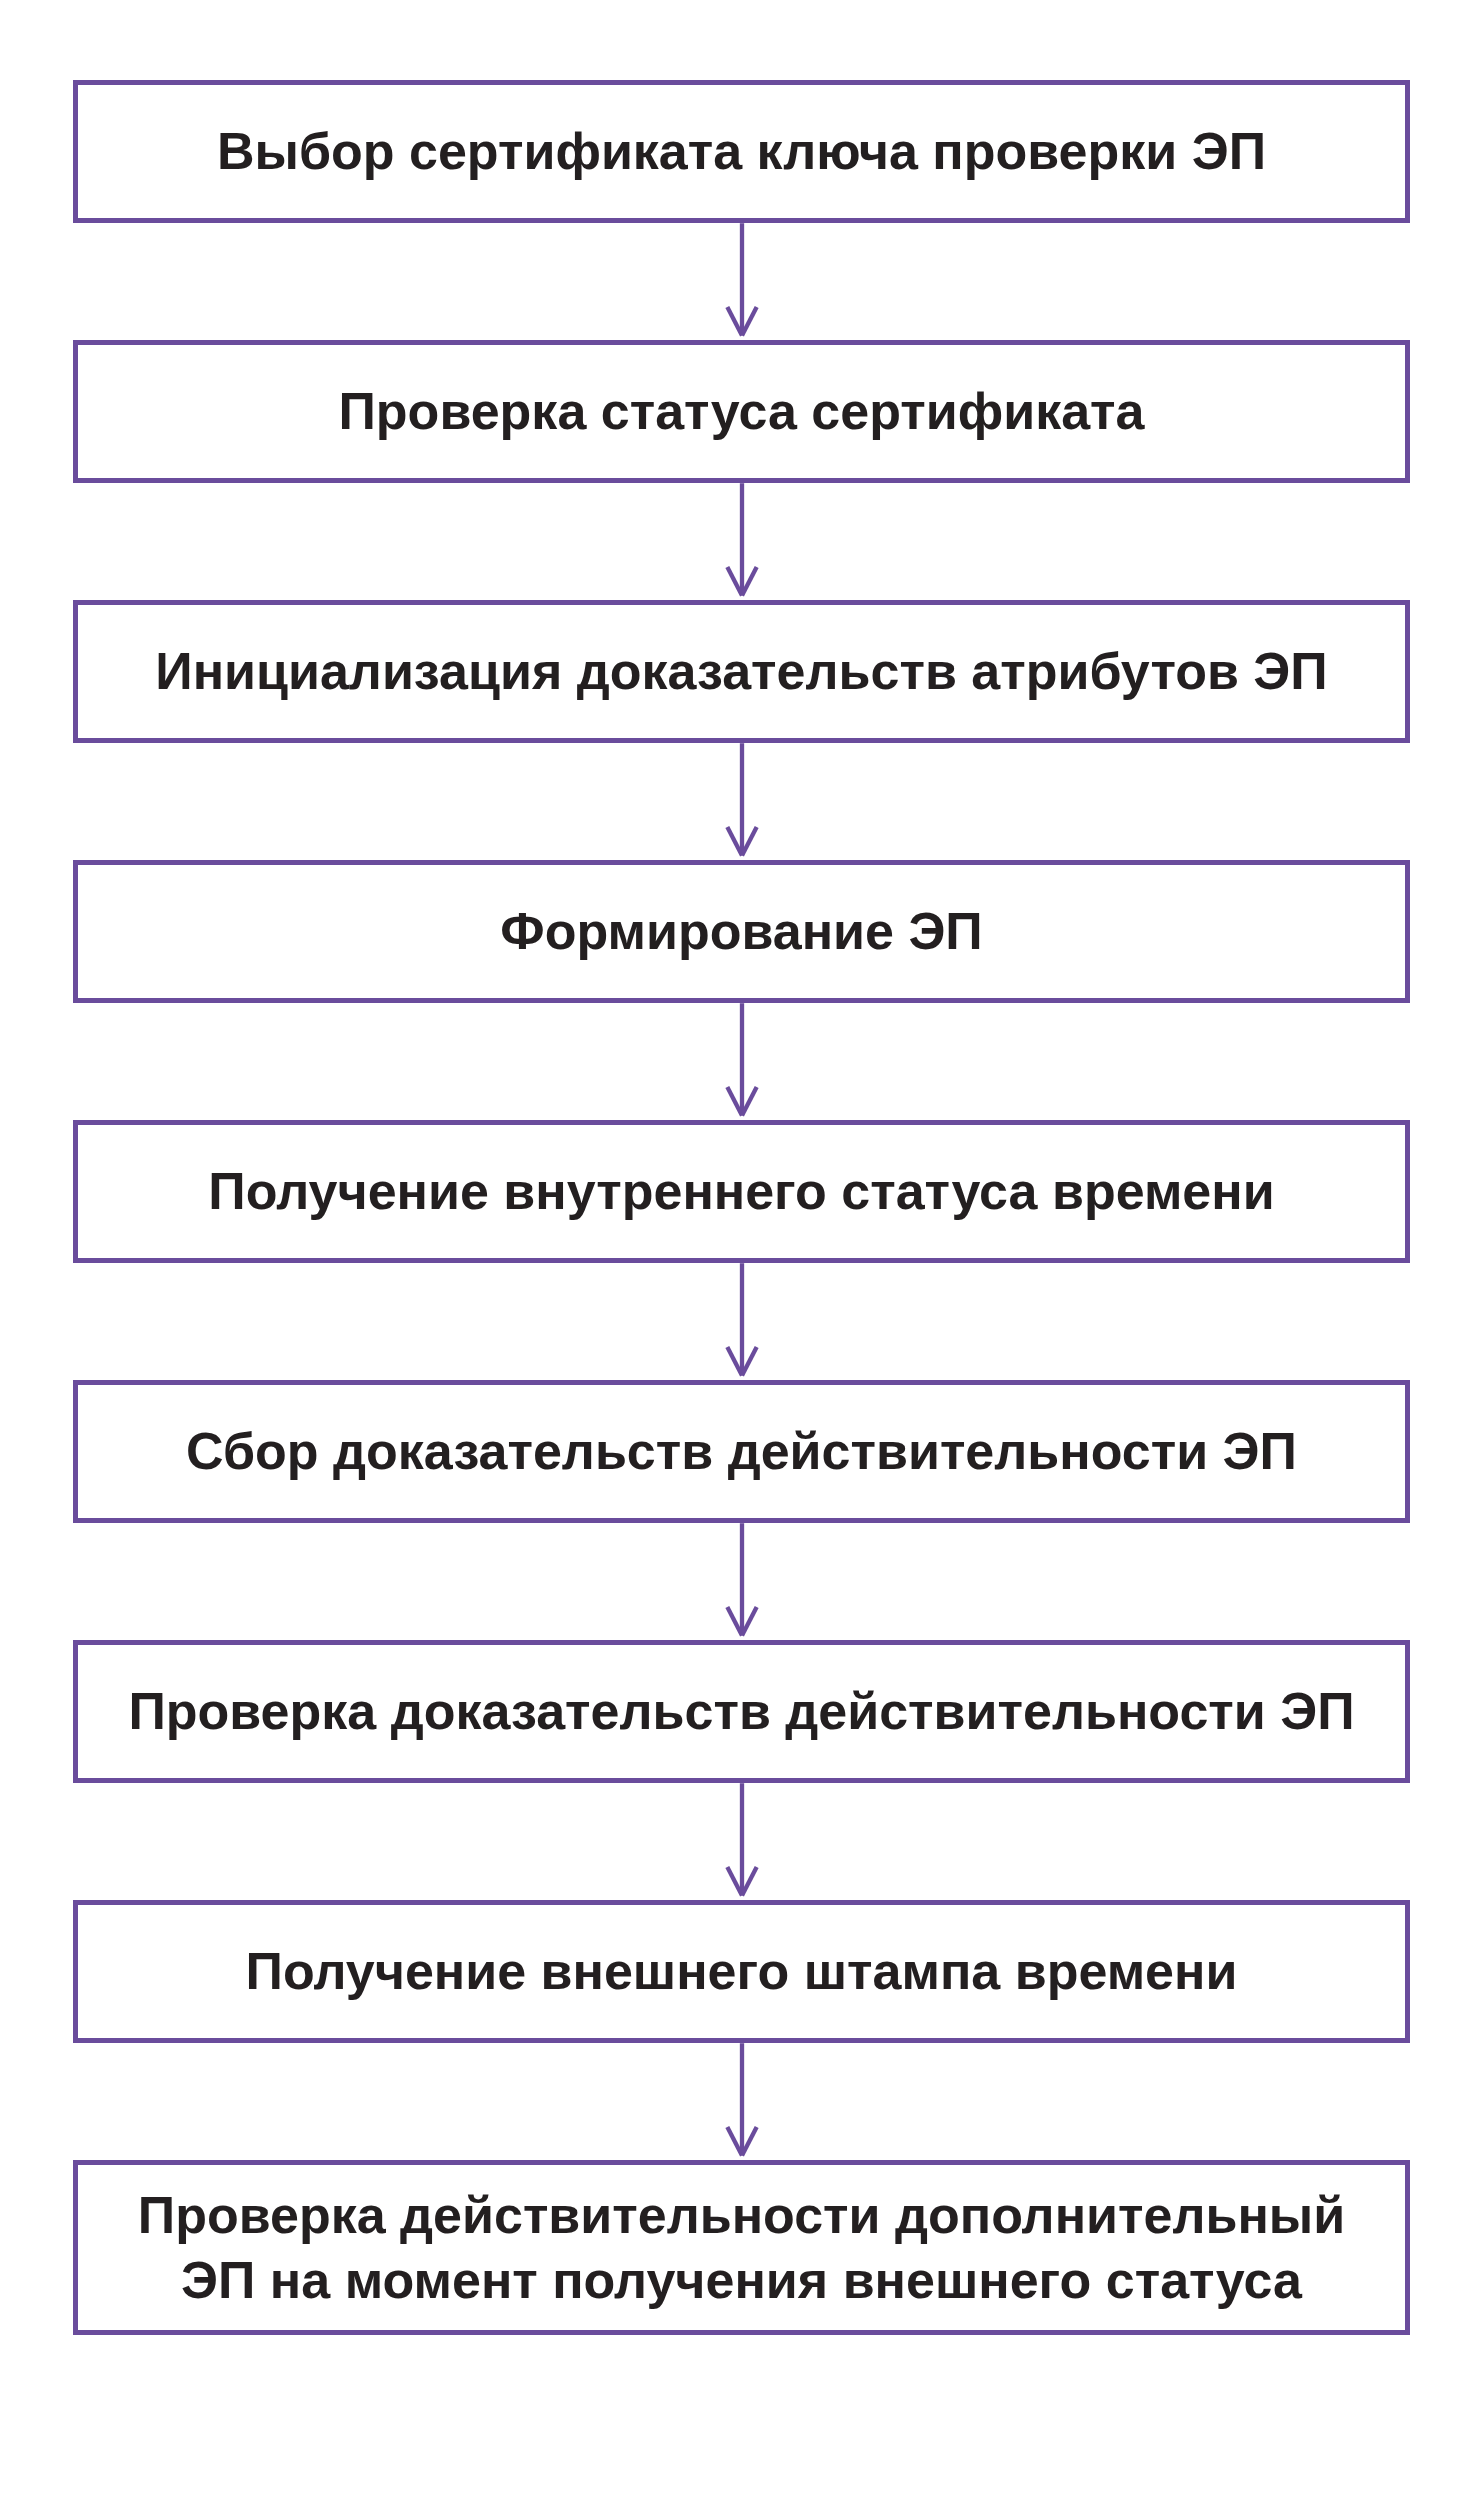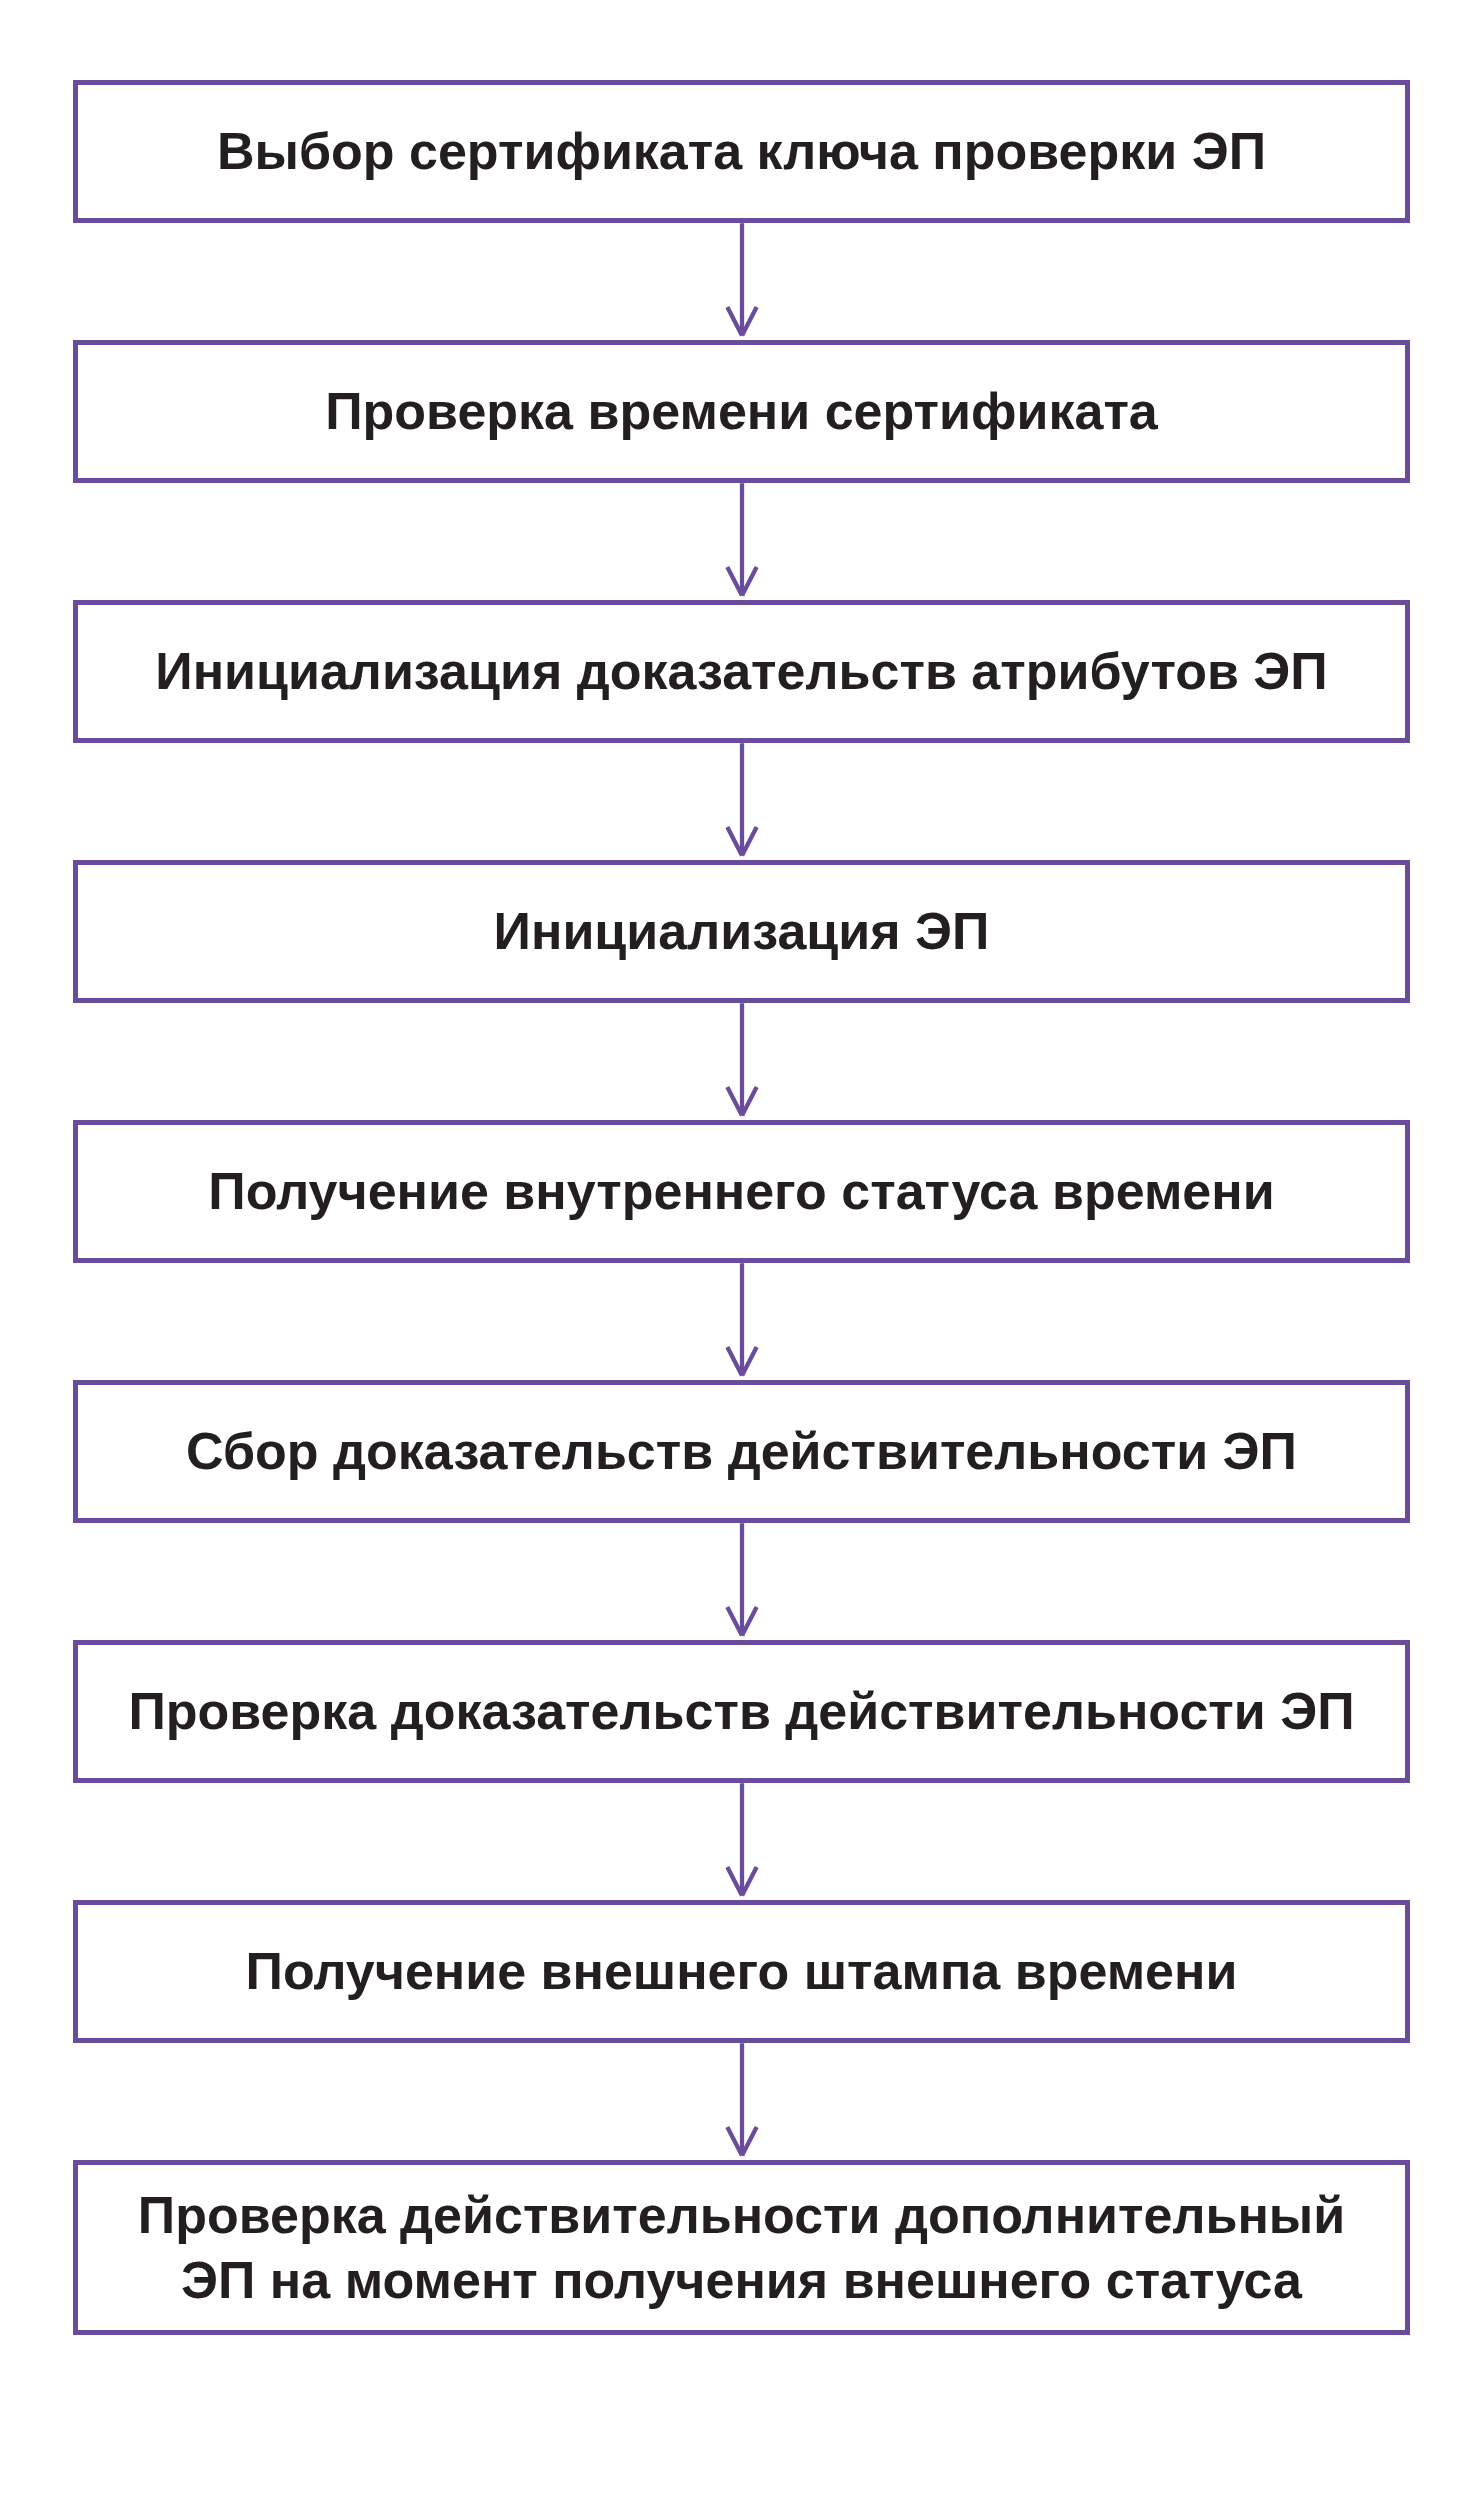--- a/index.html
+++ b/index.html
@@ -65,21 +65,21 @@
 
   <div class="arrow">
     <svg width="38" height="117" viewBox="0 0 44 135" aria-hidden="true">
       <line x1="22" y1="0" x2="22" y2="129" stroke="#6a4c9c" stroke-width="5"></line>
       <line x1="5" y1="97" x2="22" y2="130" stroke="#6a4c9c" stroke-width="5"></line>
       <line x1="39" y1="97" x2="22" y2="130" stroke="#6a4c9c" stroke-width="5"></line>
     </svg>
   </div>
 
   <div class="step-box">
-    <span>Проверка времени сертификата</span>
+    <span>Проверка статуса сертификата</span>
   </div>
 
   <div class="arrow">
     <svg width="38" height="117" viewBox="0 0 44 135" aria-hidden="true">
       <line x1="22" y1="0" x2="22" y2="129" stroke="#6a4c9c" stroke-width="5"></line>
       <line x1="5" y1="97" x2="22" y2="130" stroke="#6a4c9c" stroke-width="5"></line>
       <line x1="39" y1="97" x2="22" y2="130" stroke="#6a4c9c" stroke-width="5"></line>
     </svg>
   </div>
 
@@ -89,21 +89,21 @@
 
   <div class="arrow">
     <svg width="38" height="117" viewBox="0 0 44 135" aria-hidden="true">
       <line x1="22" y1="0" x2="22" y2="129" stroke="#6a4c9c" stroke-width="5"></line>
       <line x1="5" y1="97" x2="22" y2="130" stroke="#6a4c9c" stroke-width="5"></line>
       <line x1="39" y1="97" x2="22" y2="130" stroke="#6a4c9c" stroke-width="5"></line>
     </svg>
   </div>
 
   <div class="step-box">
-    <span>Инициализация ЭП</span>
+    <span>Формирование ЭП</span>
   </div>
 
   <div class="arrow">
     <svg width="38" height="117" viewBox="0 0 44 135" aria-hidden="true">
       <line x1="22" y1="0" x2="22" y2="129" stroke="#6a4c9c" stroke-width="5"></line>
       <line x1="5" y1="97" x2="22" y2="130" stroke="#6a4c9c" stroke-width="5"></line>
       <line x1="39" y1="97" x2="22" y2="130" stroke="#6a4c9c" stroke-width="5"></line>
     </svg>
   </div>
 

